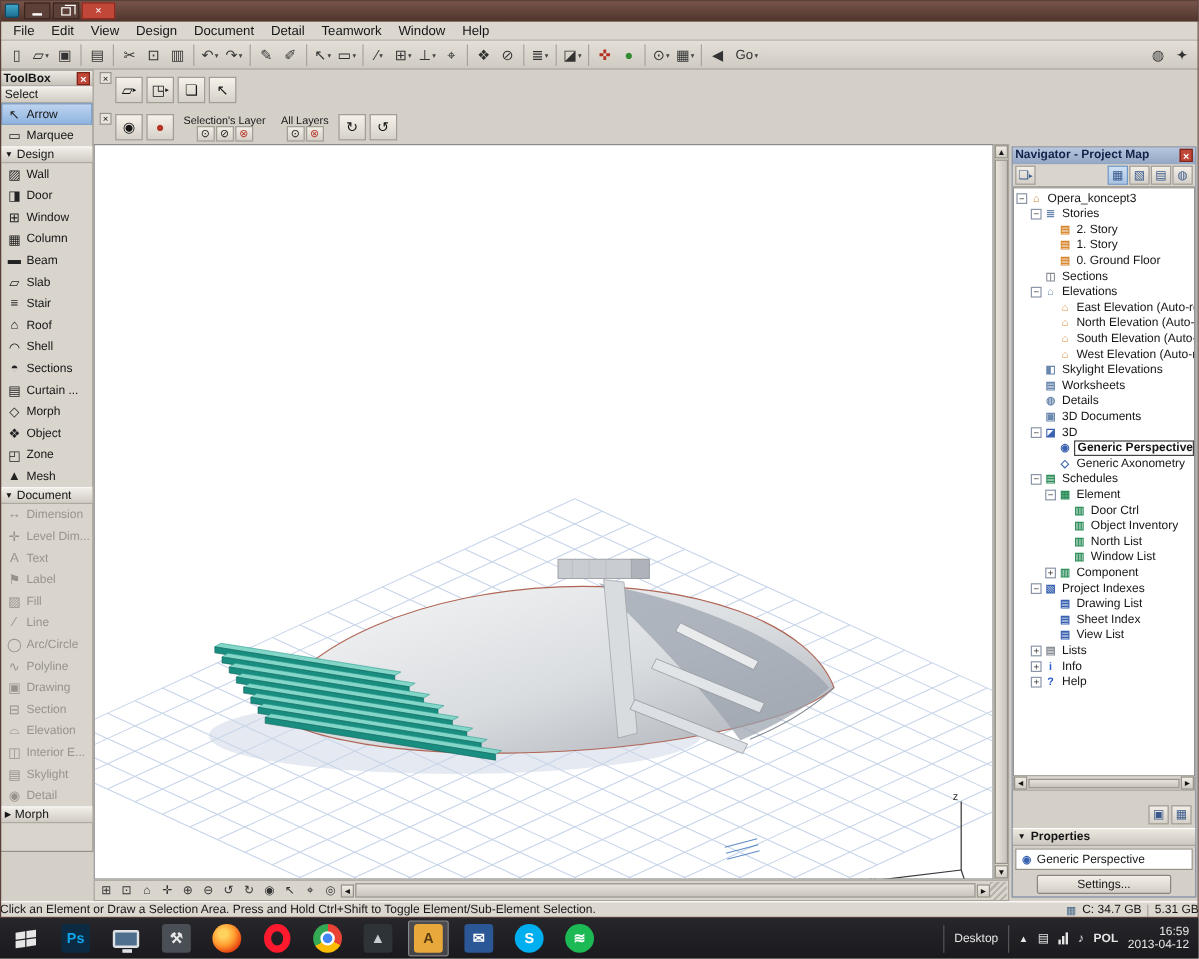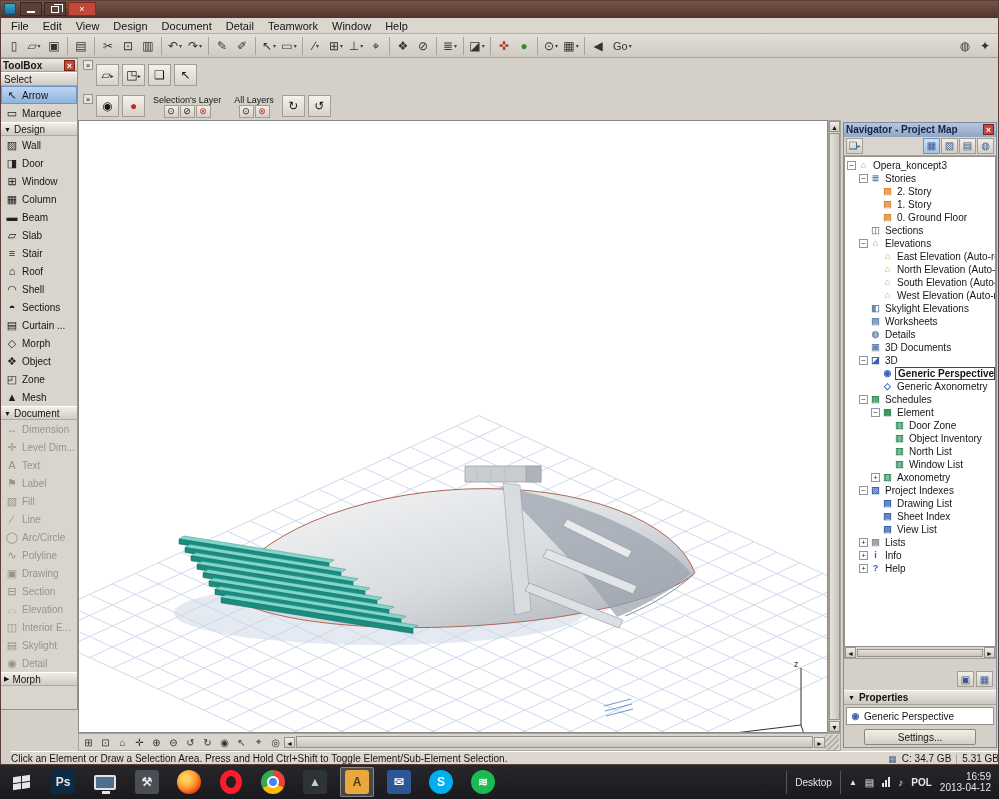--- a/index.html
+++ b/index.html
@@ -81,21 +81,21 @@
   .nav-hscroll{height:12px;display:flex;align-items:center;background:#d9d5cd;border:1px solid #a8a49c;border-top:none}
   .nav-hscroll .hthumb{height:8px}
   .nav-gap{height:31px;display:flex;align-items:flex-end;justify-content:flex-end;gap:2px;padding:0 3px 3px 0}
   .props-header{height:15px;display:flex;align-items:center;gap:4px;background:linear-gradient(#ece8e0,#ccc8c0);border-top:1px solid #fff;border-bottom:1px solid #a8a49c;padding-left:4px;font-size:10px;font-weight:bold}
   .props-header .tri{font-size:7px}
   .props-value{height:18px;margin:2px;background:#fff;border:1px solid #96928a;display:flex;align-items:center;gap:3px;padding-left:3px;font-size:10px}
   .props-value .tico{color:#3a62b0}
   .settings-btn{width:112px;height:16px;margin:2px auto;background:linear-gradient(#f4f0e8,#d2cec6);border:1px solid #8a867e;border-radius:2px;text-align:center;font-size:10px;line-height:15px}
 
   
-  .statusbar{position:absolute;left:11px;top:751px;right:0;height:14px;background:#dcd8d0;border-top:1px solid #fff;display:flex;align-items:center;font-size:10px;padding:0 0;z-index:9}
+  .statusbar{position:absolute;left:0;top:751px;right:0;height:14px;background:#dcd8d0;border-top:1px solid #fff;display:flex;align-items:center;font-size:10px;padding:0 0;z-index:9}
   .sb-msg{flex:1;white-space:nowrap;overflow:hidden}
   .sb-right{display:flex;align-items:center;gap:5px}
   .sb-chip{color:#4a6a8c;font-size:9px}
   .sb-div{width:1px;height:10px;background:#a8a49c}
 
   
   .taskbar{position:absolute;left:0;top:765px;right:0;height:34px;background:linear-gradient(#26262b,#1a1a1e);display:flex;align-items:center;z-index:20}
   .start{width:42px;height:34px;display:flex;align-items:center;justify-content:center}
   .winlogo{display:grid;grid-template-columns:8px 8px;grid-template-rows:6px 6px;gap:1px;transform:skewY(-8deg)}
   .winlogo div{background:#e6e6e6}
@@ -683,41 +683,41 @@
         <span class="tlabel2">Schedules</span>
       </div>
       <div class="trow" style="padding-left: 26px;">
         <span class="texp">−</span>
         <span class="tico" style="color: rgb(47, 143, 91);">▦</span>
         <span class="tlabel2">Element</span>
       </div>
       <div class="trow" style="padding-left: 38px;">
         <span class="texp hid"></span>
         <span class="tico" style="color: rgb(47, 143, 91);">▥</span>
-        <span class="tlabel2">Door Zone</span>
+        <span class="tlabel2">Door Ctrl</span>
       </div>
       <div class="trow" style="padding-left: 38px;">
         <span class="texp hid"></span>
         <span class="tico" style="color: rgb(47, 143, 91);">▥</span>
         <span class="tlabel2">Object Inventory</span>
       </div>
       <div class="trow" style="padding-left: 38px;">
         <span class="texp hid"></span>
         <span class="tico" style="color: rgb(47, 143, 91);">▥</span>
         <span class="tlabel2">North List</span>
       </div>
       <div class="trow" style="padding-left: 38px;">
         <span class="texp hid"></span>
         <span class="tico" style="color: rgb(47, 143, 91);">▥</span>
         <span class="tlabel2">Window List</span>
       </div>
       <div class="trow" style="padding-left: 26px;">
         <span class="texp">+</span>
         <span class="tico" style="color: rgb(47, 143, 91);">▥</span>
-        <span class="tlabel2">Axonometry</span>
+        <span class="tlabel2">Component</span>
       </div>
       <div class="trow" style="padding-left: 14px;">
         <span class="texp">−</span>
         <span class="tico" style="color: rgb(58, 98, 176);">▧</span>
         <span class="tlabel2">Project Indexes</span>
       </div>
       <div class="trow" style="padding-left: 26px;">
         <span class="texp hid"></span>
         <span class="tico" style="color: rgb(58, 98, 176);">▤</span>
         <span class="tlabel2">Drawing List</span>
@@ -782,21 +782,21 @@
   <div class="start">
     <div class="winlogo">
         <div></div>
         <div></div>
         <div></div>
         <div></div>
       </div>
   </div>
   <div class="tb-apps">
       <div class="app">
-        <div class="ai ai-photoshop" style="background: rgb(12, 42, 66); color: #e5e5e5;">Ps</div>
+        <div class="ai ai-photoshop" style="background: rgb(12, 42, 66); color: #0ea5e9;">Ps</div>
       </div>
       <div class="app">
         <div class="ai ai-file-explorer"></div>
       </div>
       <div class="app">
         <div class="ai ai-dev-tool" style="background: rgb(74, 79, 85); color: rgb(232, 232, 232);">⚒</div>
       </div>
       <div class="app">
         <div class="ai ai-firefox"></div>
       </div>

